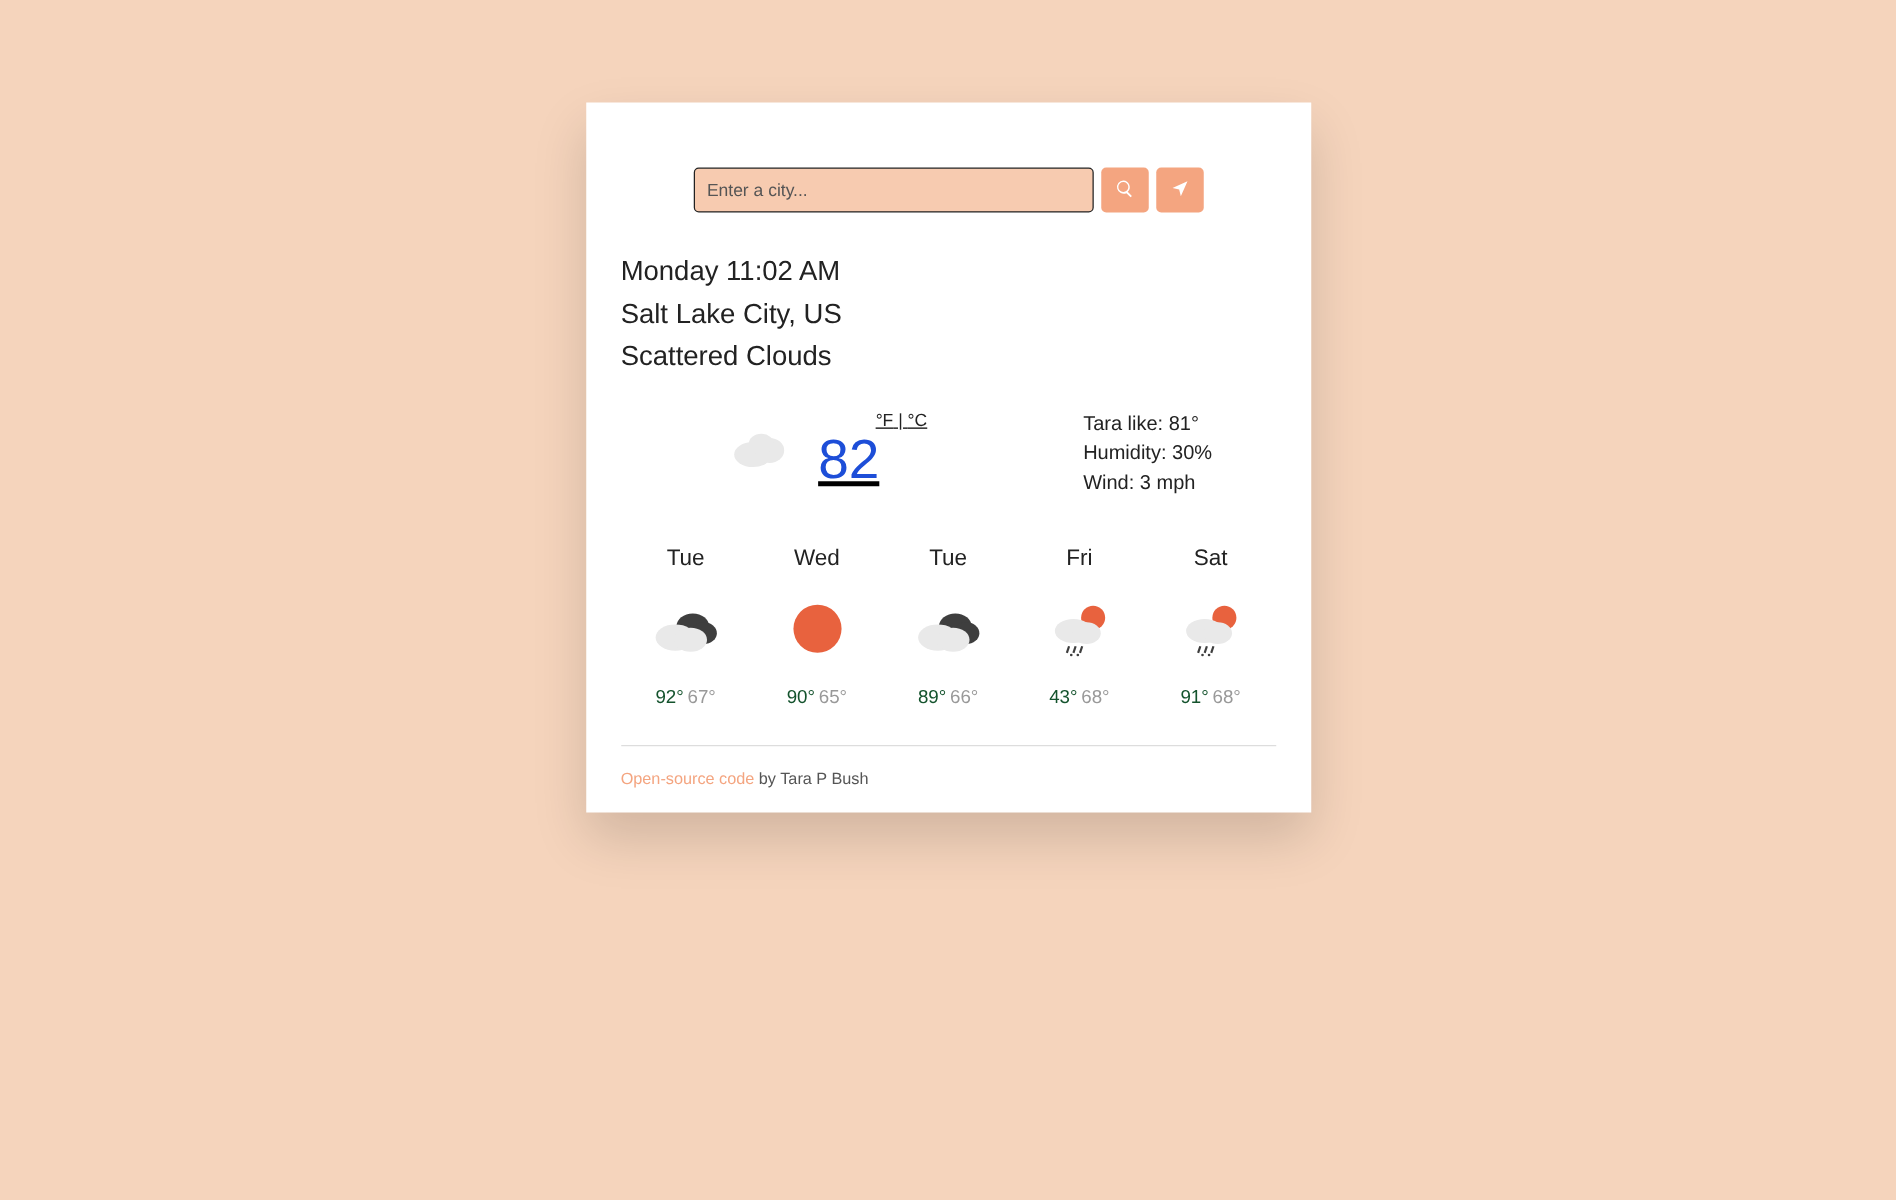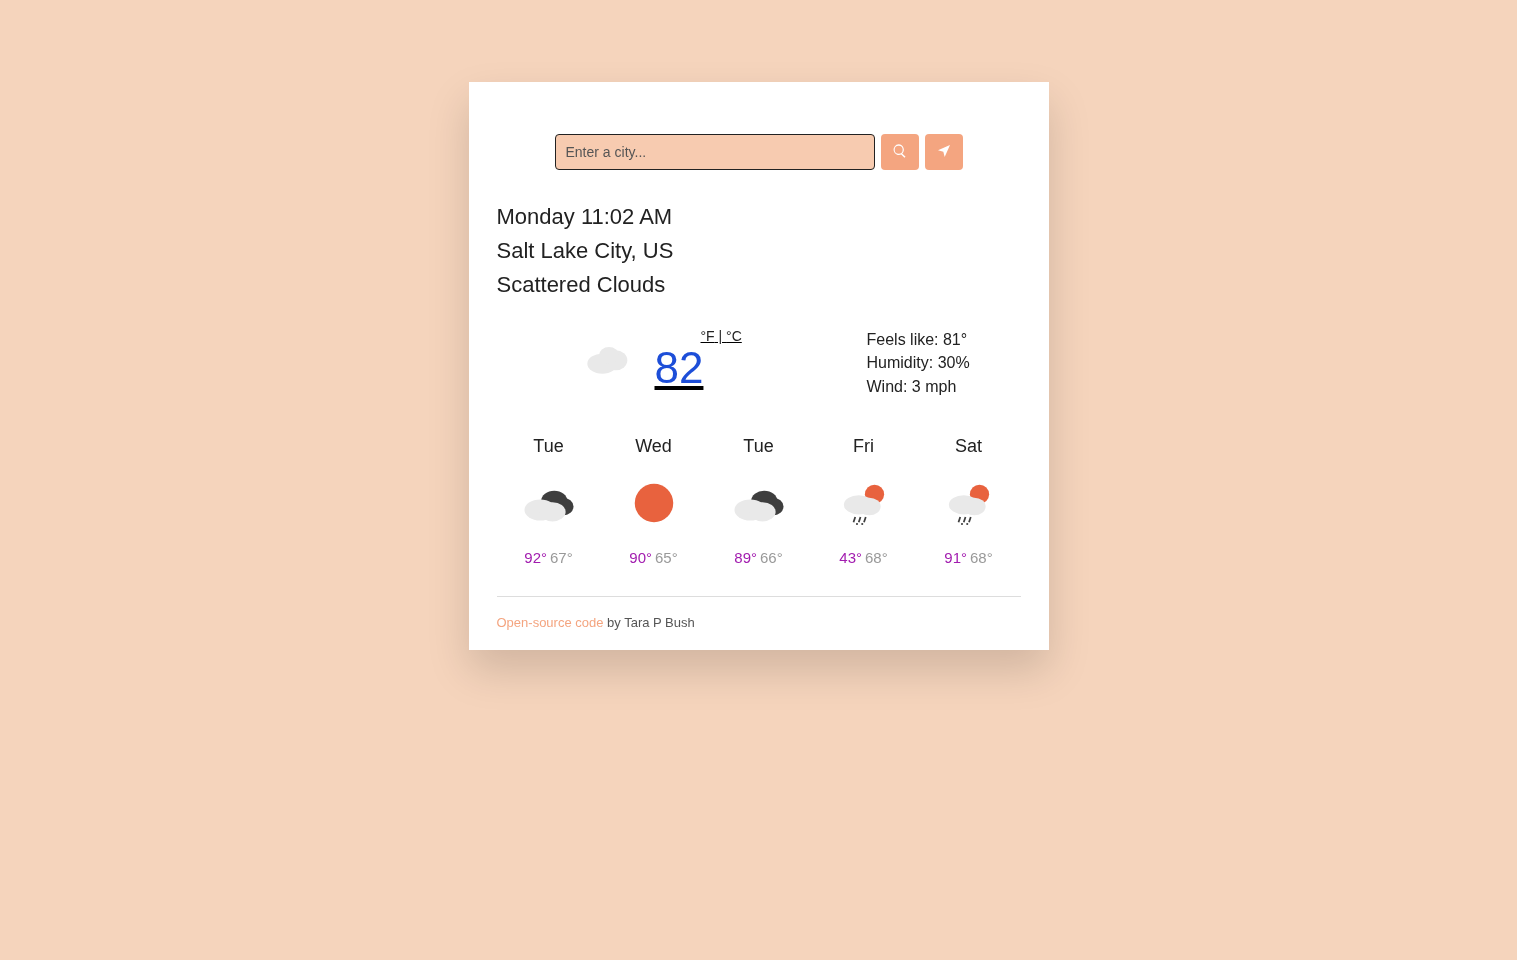--- a/index.html
+++ b/index.html
@@ -109,21 +109,21 @@
   }
   .day-icon {
     height: 56px;
     display: flex; align-items: center; justify-content: center;
     margin-bottom: 18px;
   }
   .day-icon svg { width: 56px; height: 56px; }
   .day-temps {
     font-size: 15px;
   }
-  .day-temps .hi { color: #a21caf; }
+  .day-temps .hi { color: #14532d; }
   .day-temps .lo { color: #999; margin-left: 3px; }
   hr {
     border: none;
     border-top: 1px solid #ddd;
     margin: 0 0 18px 0;
   }
   .footer {
     font-size: 13px;
     color: #555;
   }
@@ -168,21 +168,21 @@
         </svg>
       </span>
       <div class="temp-block">
         <div class="units">
           <a>°F</a><span> | </span><a>°C</a>
         </div>
         <div class="temp-num">82</div>
       </div>
     </div>
     <div class="details">
-      <div><span>Feels like: </span><span>81°</span></div>
+      <div><span>Tara like: </span><span>81°</span></div>
       <div><span>Humidity: </span><span>30%</span></div>
       <div><span>Wind: </span><span>3 mph</span></div>
     </div>
   </div>
 
   <div class="forecast-row">
 
   <div class="day">
         <div class="day-name">Tue</div>
         <div class="day-icon">

